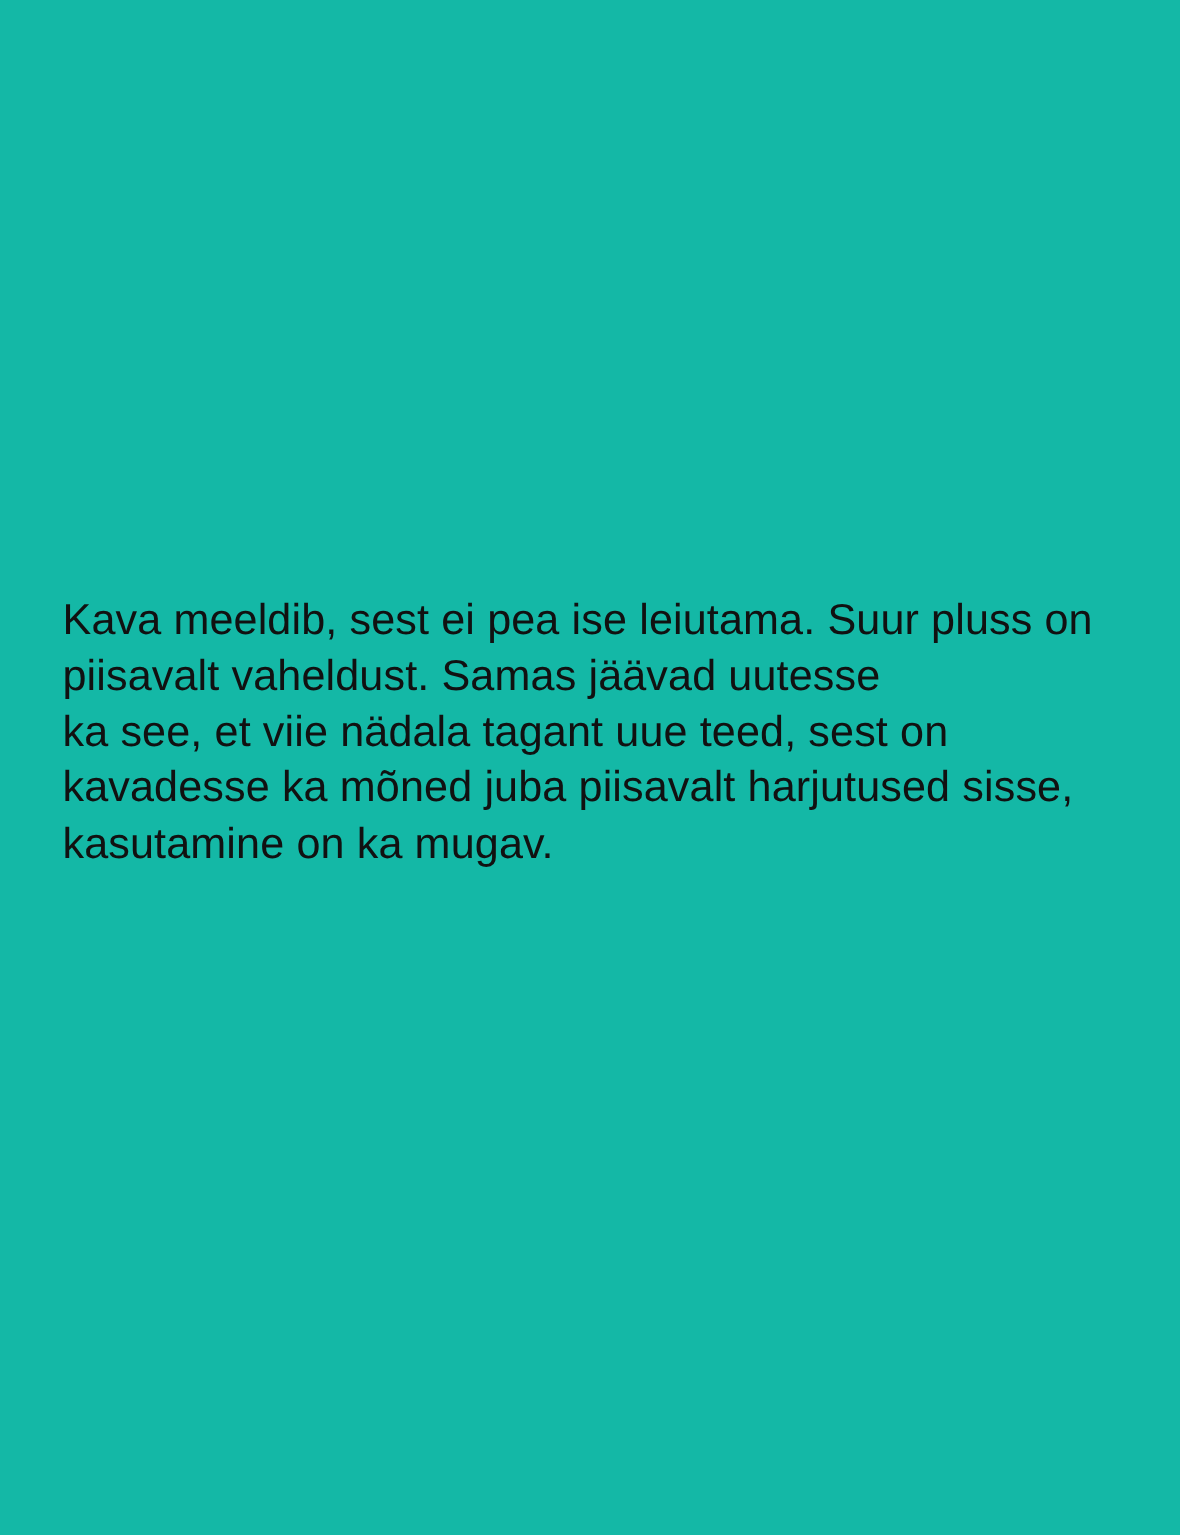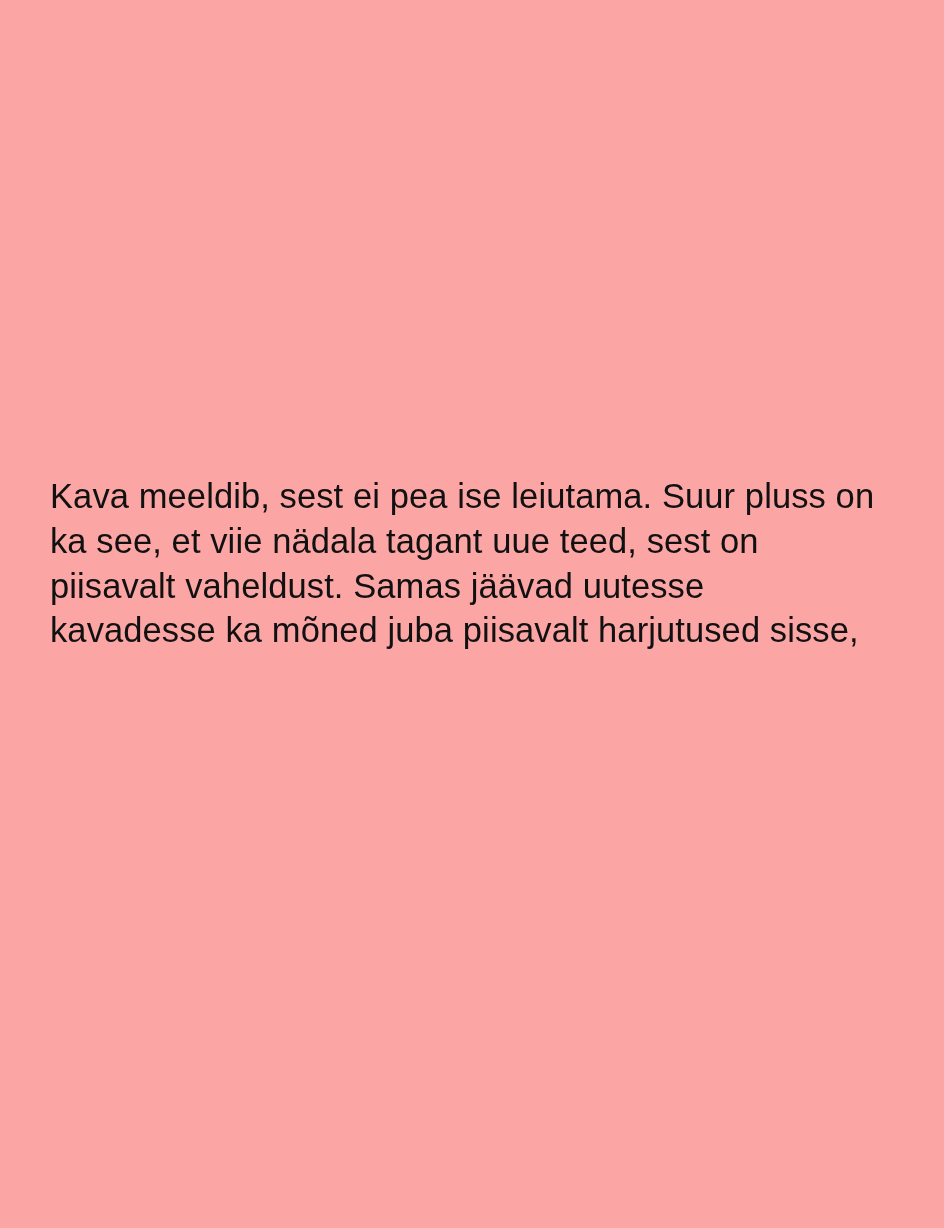--- a/index.html
+++ b/index.html
@@ -6,21 +6,21 @@
   html, body {
     width: 944px;
     height: 1228px;
     background: #ffffff;
     font-family: "Liberation Sans", "DejaVu Sans", sans-serif;
   }
   .page {
     position: relative;
     width: 944px;
     height: 1228px;
-    background: #fca5a5;
+    background: #14b8a6;
     overflow: hidden;
   }
   .text-block {
     position: absolute;
     left: 50px;
     top: 474px;
     width: 870px;
     color: #111111;
     font-size: 34.5px;
     line-height: 44.8px;
@@ -30,17 +30,18 @@
   .text-line {
     white-space: nowrap;
   }
 </style>
 </head>
 <body>
 
 <div class="page">
   <div class="text-block">
     <div class="text-line">Kava meeldib, sest ei pea ise leiutama. Suur pluss on</div>
+    <div class="text-line">piisavalt vaheldust. Samas jäävad uutesse</div>
     <div class="text-line">ka see, et viie nädala tagant uue teed, sest on</div>
-    <div class="text-line">piisavalt vaheldust. Samas jäävad uutesse</div>
     <div class="text-line">kavadesse ka mõned juba piisavalt harjutused sisse,</div>
+    <div class="text-line">kasutamine on ka mugav.</div>
   </div>
 </div>
 
 </body></html>

